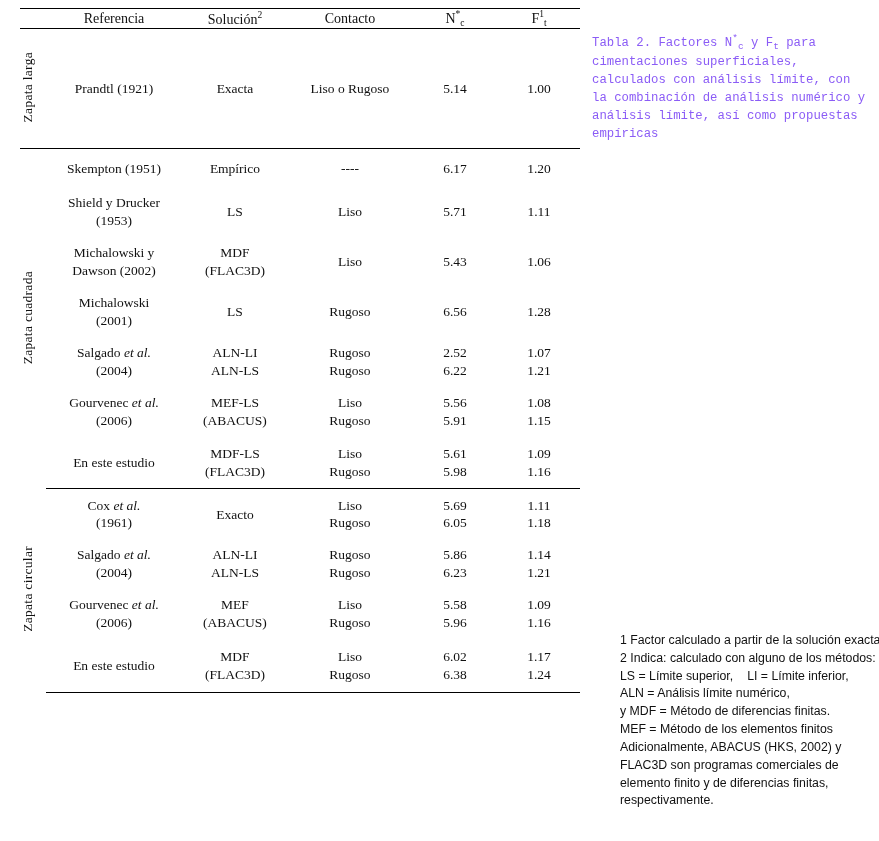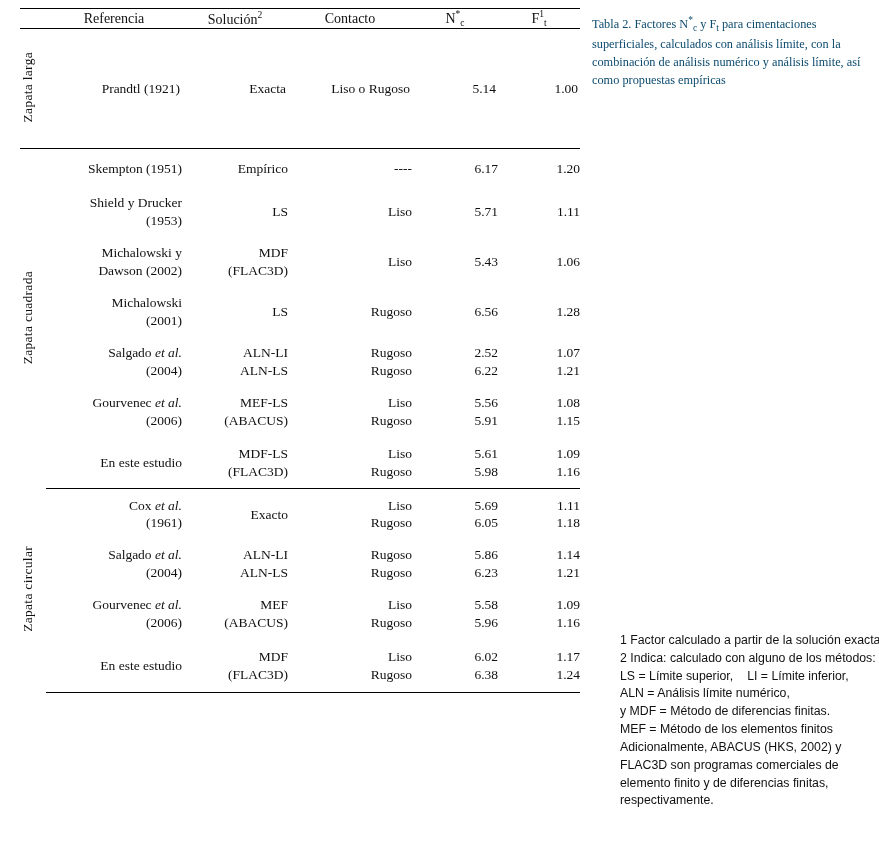--- a/index.html
+++ b/index.html
@@ -41,21 +41,21 @@
   .rule-bot td, .rule-bot th { border-bottom: 1.1px solid #000; }
   .rule-bot-thick td { border-bottom: 1.6px solid #000; }
 
   .hdr-cell {
     font-weight: normal;
     text-align: center;
     padding: 10px 2px 12px 2px;
     font-size: 14px;
   }
   .cellc {
-    text-align: right;
+    text-align: center;
     padding: 3px 2px;
     line-height: 1.28;
   }
   .cellc.pad-lg { padding: 9px 2px; }
   .sidecol {
     width: 26px;
     position: relative;
   }
   .vlabel {
     writing-mode: vertical-rl;
@@ -70,26 +70,26 @@
   .ital { font-style: italic; }
   .twoline { line-height: 1.3; }
 
   
   .nb { border-top: none !important; border-bottom: none !important; }
 
   
   .caption {
     position: absolute;
     left: 592px;
-    top: 14px;
+    top: 32px;
     width: 276px;
-    font-family: Liberation Serif, serif;
+    font-family: Liberation Mono, monospace;
     font-size: 12.3px;
     line-height: 1.45;
-    color: #0c4a6e;
+    color: #8b5cf6;
   }
   .footnotes {
     position: absolute;
     left: 620px;
     top: 632px;
     width: 280px;
     font-family: "Liberation Sans", sans-serif;
     font-size: 12.3px;
     line-height: 1.45;
     color: #111;

